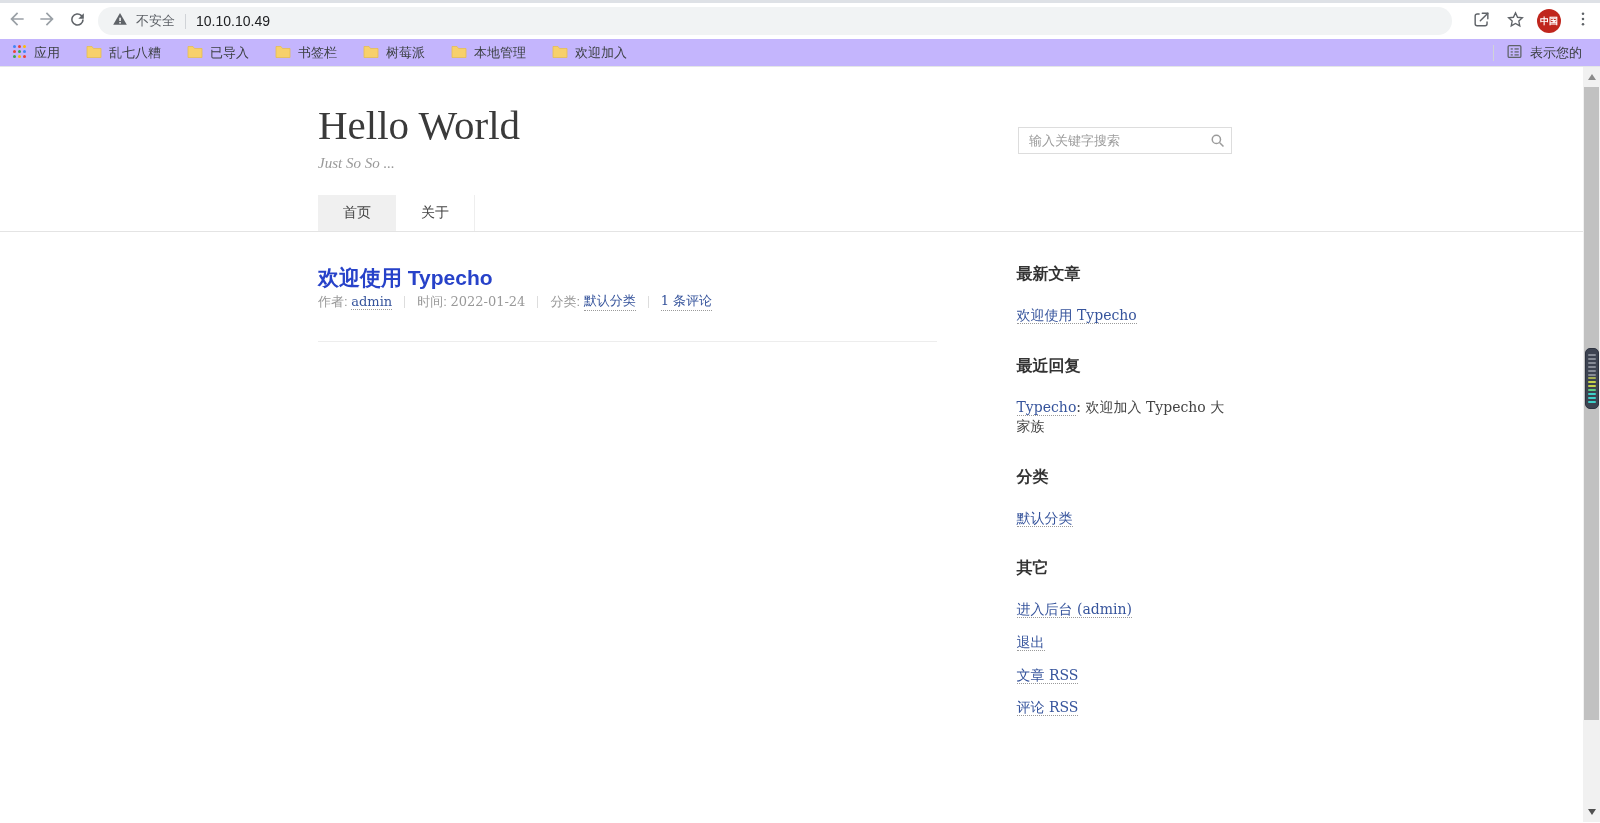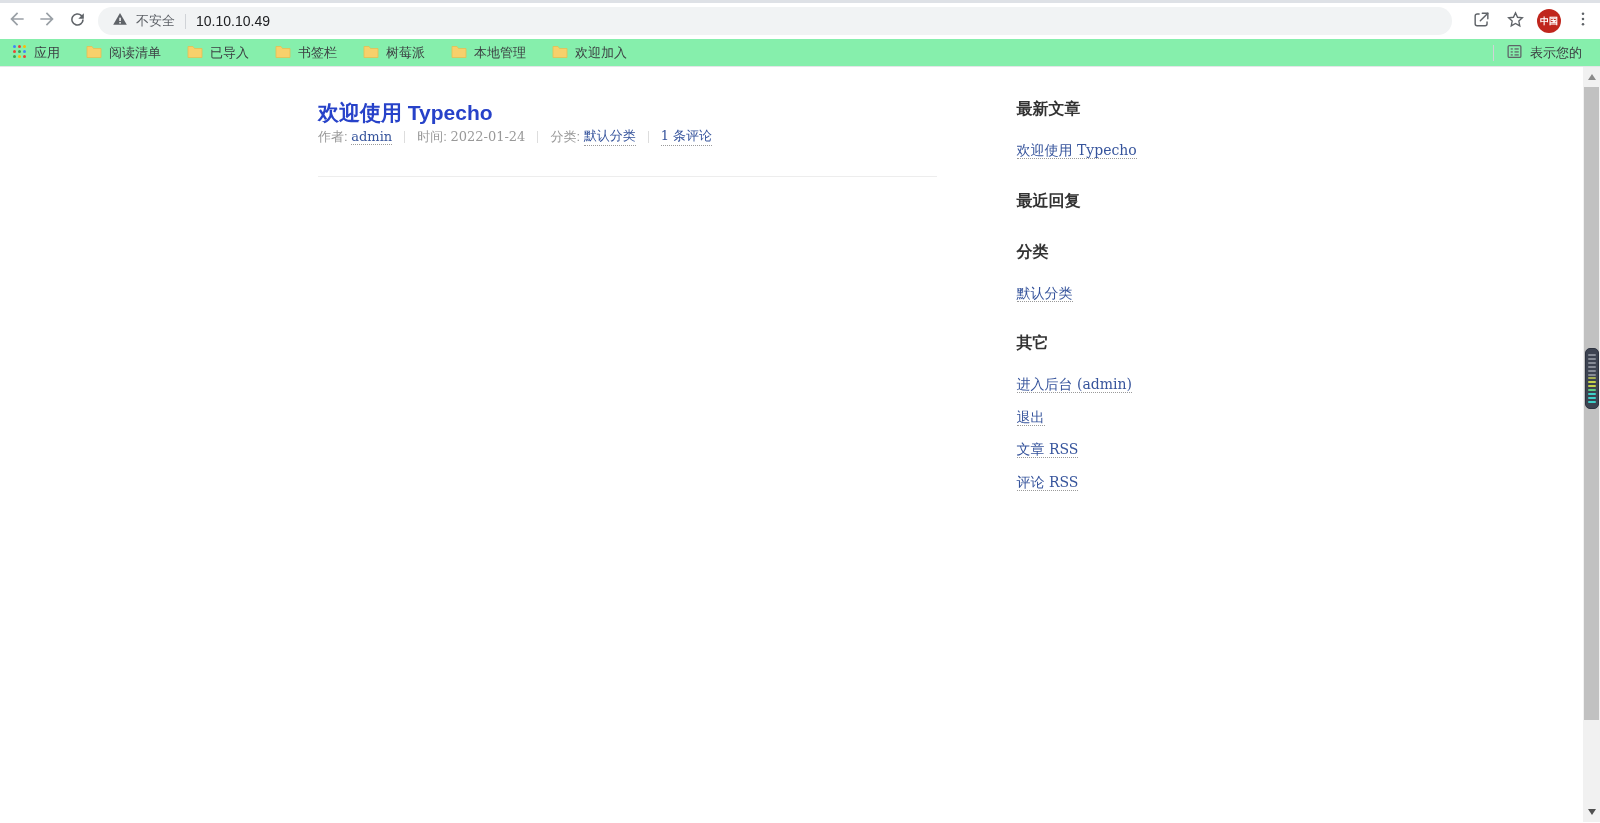--- a/index.html
+++ b/index.html
@@ -14,21 +14,21 @@
   .addressbar { flex:1 1 auto; height:28px; margin:0 14px 0 6px; background:#f1f3f4;
                 border-radius:14px; display:flex; align-items:center; padding:0 14px; }
   .sec-label { color:#5f6368; font-size:13px; margin:0 10px 0 8px; }
   .bar-sep { width:1px; height:15px; background:#d0d3d7; margin-right:10px; }
   .url-text { color:#202124; font-size:14px; }
   .right-icons { display:flex; align-items:center; gap:4px; flex:0 0 auto; }
   .avatar { width:24px; height:24px; border-radius:50%; background:var(--avatar-red,#c5221f);
             color:#fff; font-size:9px; display:flex; align-items:center; justify-content:center;
             font-weight:bold; letter-spacing:0; }
 
-  .bookmarks-bar { height:28px; background:#86efac; border-bottom:1px solid #e4e6e8;
+  .bookmarks-bar { height:28px; background:#c4b5fd; border-bottom:1px solid #e4e6e8;
                    display:flex; align-items:center; padding:0 12px; font-size:13px; color:#3c4043; }
   .bm-item { display:flex; align-items:center; gap:7px; margin-right:26px; cursor:pointer; white-space:nowrap; }
   .bm-right { margin-left:auto; display:flex; align-items:center; gap:8px; }
   .bm-vsep { width:1px; height:16px; background:#d0d3d7; margin-right:4px; }
 
   
   .page { position:relative; width:1600px; height:755px; background:#fff; overflow:hidden; }
 
   .site-header { position:relative; height:165px; border-bottom:1px solid #e4e4e4; }
   .container { position:relative; margin-left:318px; width:920px; }
@@ -173,21 +173,21 @@
             <circle cx="15" cy="15" r="1.8" fill="#EA4335"></circle>
         </svg>
       </span>
       <span>应用</span>
     </div>
 
     <div class="bm-item">
       <span><svg width="16" height="14" viewBox="0 0 16 14">
             <path d="M1 2.5h5l1.5 2H15v9H1z" fill="#f7d06b" stroke="#e6be52" stroke-width="0.8"></path>
           </svg></span>
-      <span>阅读清单</span>
+      <span>乱七八糟</span>
     </div>
     <div class="bm-item">
       <span><svg width="16" height="14" viewBox="0 0 16 14">
             <path d="M1 2.5h5l1.5 2H15v9H1z" fill="#f7d06b" stroke="#e6be52" stroke-width="0.8"></path>
           </svg></span>
       <span>已导入</span>
     </div>
     <div class="bm-item">
       <span><svg width="16" height="14" viewBox="0 0 16 14">
             <path d="M1 2.5h5l1.5 2H15v9H1z" fill="#f7d06b" stroke="#e6be52" stroke-width="0.8"></path>
@@ -228,20 +228,39 @@
             </svg>
         </span>
         <span>表示您的</span>
       </div>
     </div>
   </div>
 </div>
 
 <div class="page">
 
+  <div class="site-header">
+    <div class="container">
+      <h1 class="site-title">Hello World</h1>
+      <p class="site-subtitle">Just So So ...</p>
+      <div class="searchbox">
+        <input type="text" placeholder="输入关键字搜索" style="">
+        <span class="search-icon">
+          <svg width="15" height="15" viewBox="0 0 20 20" fill="none" stroke="#9b9b9b" stroke-width="2">
+              <circle cx="8.5" cy="8.5" r="5.5"></circle>
+              <line x1="13" y1="13" x2="18" y2="18"></line>
+            </svg>
+        </span>
+      </div>
+    </div>
+    <div class="nav-tabs">
+      <div class="tab active">首页</div>
+      <div class="tab">关于</div>
+    </div>
+  </div>
 
   <div class="container content">
     <main class="main-col">
       <h2 class="post-title">欢迎使用 Typecho</h2>
       <div class="post-meta">
         <span>作者:</span>&nbsp;<a class="lnk">admin</a>
         <span class="meta-sep"></span>
         <span>时间:</span>&nbsp;<span class="serif-val">2022-01-24</span>
         <span class="meta-sep"></span>
         <span>分类:</span>&nbsp;<a class="lnk">默认分类</a>
@@ -254,20 +273,23 @@
     <aside class="side-col">
       <div class="side-section">
         <h3 class="side-title">最新文章</h3>
         <ul class="side-list">
           <li><a class="lnk">欢迎使用 Typecho</a></li>
         </ul>
       </div>
 
       <div class="side-section">
         <h3 class="side-title">最近回复</h3>
+        <ul class="side-list">
+          <li><a class="lnk">Typecho</a><span class="serif-val">: 欢迎加入 Typecho 大家族</span></li>
+        </ul>
       </div>
 
       <div class="side-section">
         <h3 class="side-title">分类</h3>
         <ul class="side-list">
           <li><a class="lnk">默认分类</a></li>
         </ul>
       </div>
 
 

